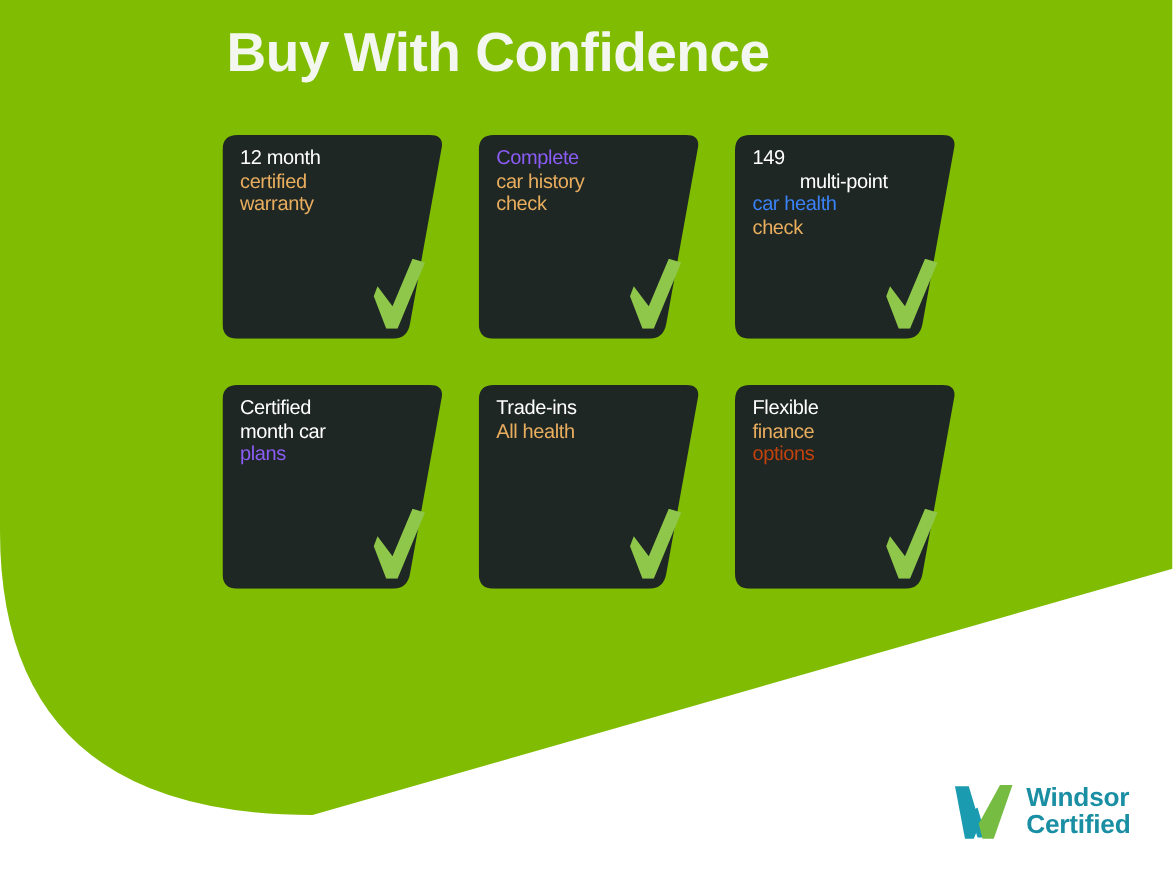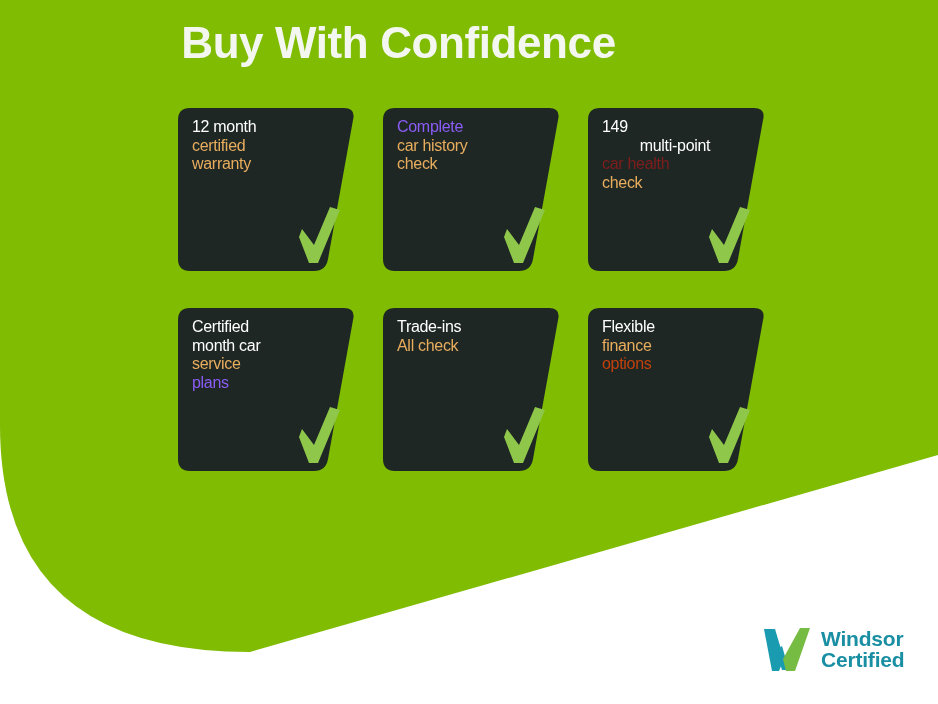--- a/index.html
+++ b/index.html
@@ -158,54 +158,53 @@
         </svg>
       </div>
 
       <div class="card">
         <svg class="card-shape" viewBox="0 0 178 163" preserveAspectRatio="none" aria-hidden="true">
           <path d="M 12 0 L 166 0 Q 178 0 175 12 L 150 151 Q 148 163 136 163 L 12 163 Q 0 163 0 151 L 0 12 Q 0 0 12 0 Z" fill="#1e2724"></path>
         </svg>
         <div class="card-text">
           <div class="line white" style="color: rgb(255, 255, 255);">149</div>
           <div class="line white" style="color: rgb(255, 255, 255); text-align: center;">multi-point</div>
-          <div class="line amber" style="color: #7f1d1d;">car health</div>
+          <div class="line amber" style="color: #3b82f6;">car health</div>
           <div class="line amber" style="color: rgb(233, 173, 94);">check</div>
         </div>
         <svg class="tick" style="left:118px; top:99px;" width="46" height="56" viewBox="0 0 46 56" aria-hidden="true">
           <path d="M 3 30 L 6 22 L 18 38 L 34 0 L 44 3 L 22 56 L 13 56 Z" fill="#8fc74a"></path>
         </svg>
       </div>
 
     </div>
 
     <div class="card-row row-2">
 
       <div class="card">
         <svg class="card-shape" viewBox="0 0 178 163" preserveAspectRatio="none" aria-hidden="true">
           <path d="M 12 0 L 166 0 Q 178 0 175 12 L 150 151 Q 148 163 136 163 L 12 163 Q 0 163 0 151 L 0 12 Q 0 0 12 0 Z" fill="#1e2724"></path>
         </svg>
         <div class="card-text">
           <div class="line white" style="color: rgb(255, 255, 255);">Certified</div>
           <div class="line white" style="color: rgb(255, 255, 255);">month car</div>
-          <div class="line amber" style="color: rgb(233, 173, 94);">service</div>
           <div class="line amber" style="color: #8b5cf6;">plans</div>
         </div>
         <svg class="tick" style="left:118px; top:99px;" width="46" height="56" viewBox="0 0 46 56" aria-hidden="true">
           <path d="M 3 30 L 6 22 L 18 38 L 34 0 L 44 3 L 22 56 L 13 56 Z" fill="#8fc74a"></path>
         </svg>
       </div>
 
       <div class="card">
         <svg class="card-shape" viewBox="0 0 178 163" preserveAspectRatio="none" aria-hidden="true">
           <path d="M 12 0 L 166 0 Q 178 0 175 12 L 150 151 Q 148 163 136 163 L 12 163 Q 0 163 0 151 L 0 12 Q 0 0 12 0 Z" fill="#1e2724"></path>
         </svg>
         <div class="card-text">
           <div class="line white" style="color: rgb(255, 255, 255);">Trade-ins</div>
-          <div class="line amber" style="color: rgb(233, 173, 94);">All check</div>
+          <div class="line amber" style="color: rgb(233, 173, 94);">All health</div>
         </div>
         <svg class="tick" style="left:118px; top:99px;" width="46" height="56" viewBox="0 0 46 56" aria-hidden="true">
           <path d="M 3 30 L 6 22 L 18 38 L 34 0 L 44 3 L 22 56 L 13 56 Z" fill="#8fc74a"></path>
         </svg>
       </div>
 
       <div class="card">
         <svg class="card-shape" viewBox="0 0 178 163" preserveAspectRatio="none" aria-hidden="true">
           <path d="M 12 0 L 166 0 Q 178 0 175 12 L 150 151 Q 148 163 136 163 L 12 163 Q 0 163 0 151 L 0 12 Q 0 0 12 0 Z" fill="#1e2724"></path>
         </svg>

